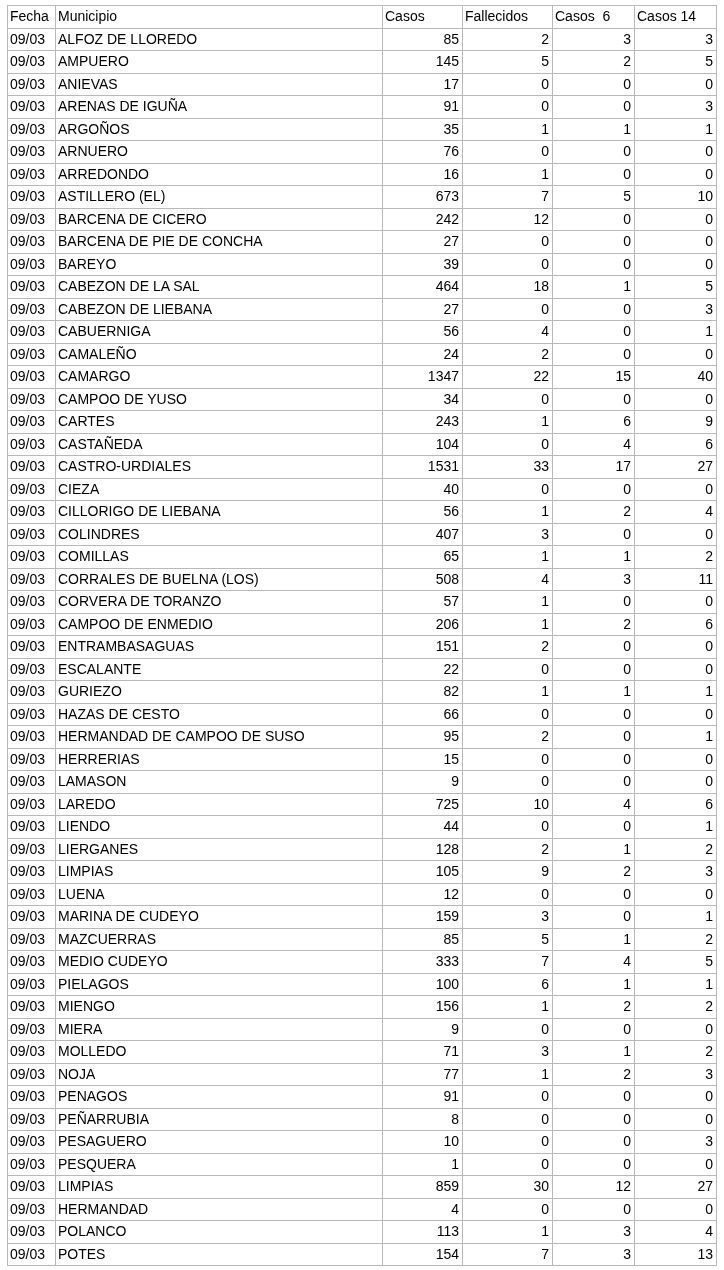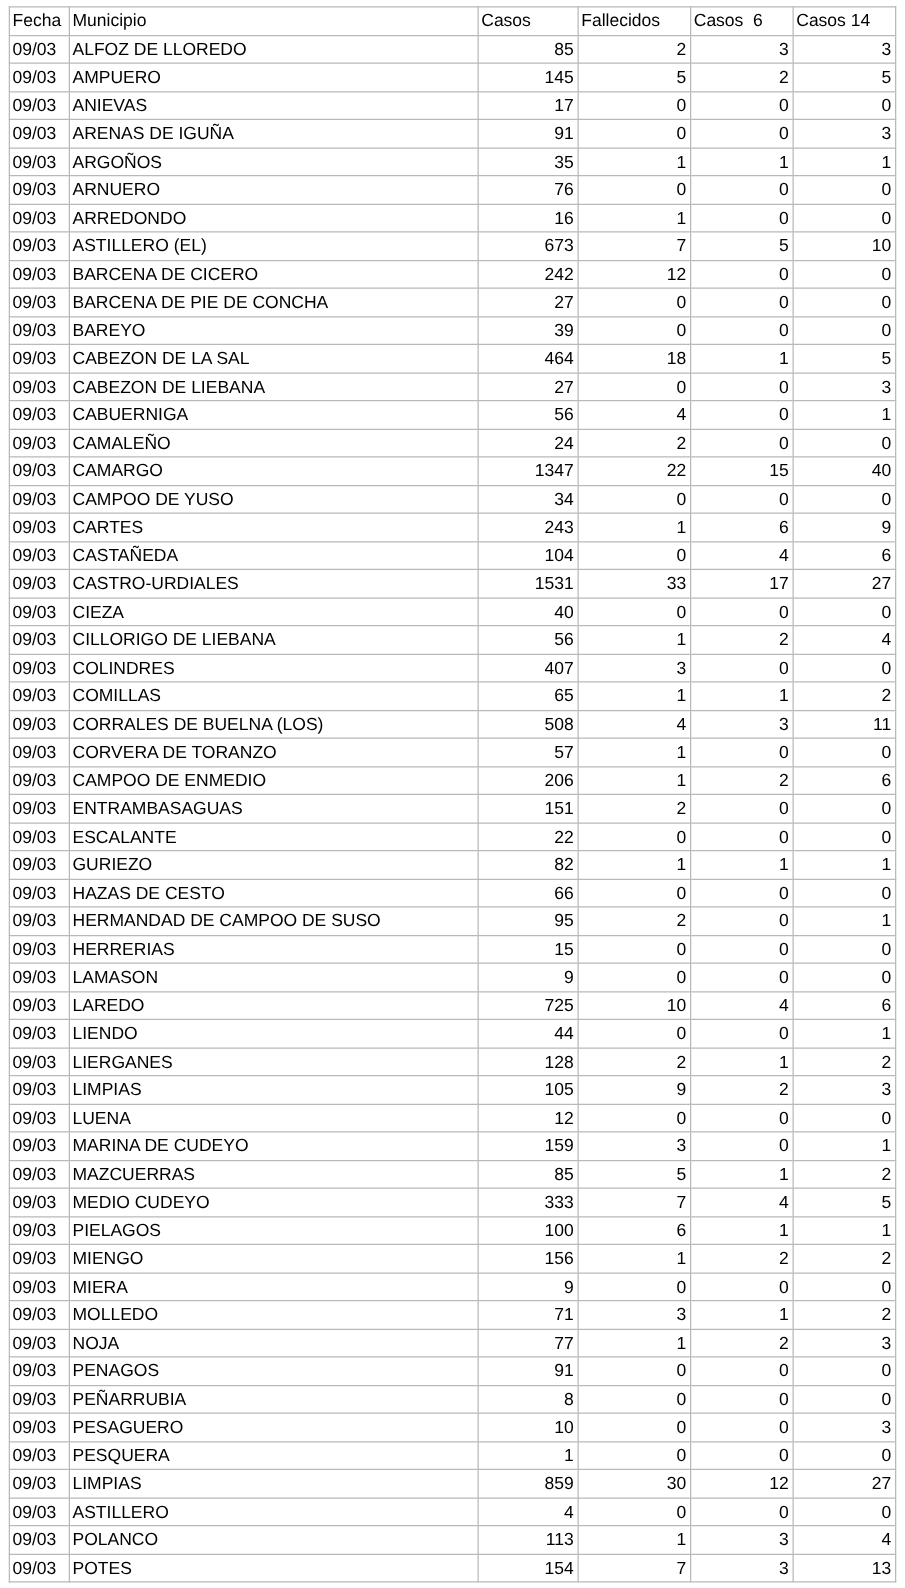--- a/index.html
+++ b/index.html
@@ -452,21 +452,21 @@
         <tr>
           <td>09/03</td>
           <td>LIMPIAS</td>
           <td class="num">859</td>
           <td class="num">30</td>
           <td class="num">12</td>
           <td class="num">27</td>
         </tr>
         <tr>
           <td>09/03</td>
-          <td>ASTILLERO</td>
+          <td>HERMANDAD</td>
           <td class="num">4</td>
           <td class="num">0</td>
           <td class="num">0</td>
           <td class="num">0</td>
         </tr>
         <tr>
           <td>09/03</td>
           <td>POLANCO</td>
           <td class="num">113</td>
           <td class="num">1</td>

